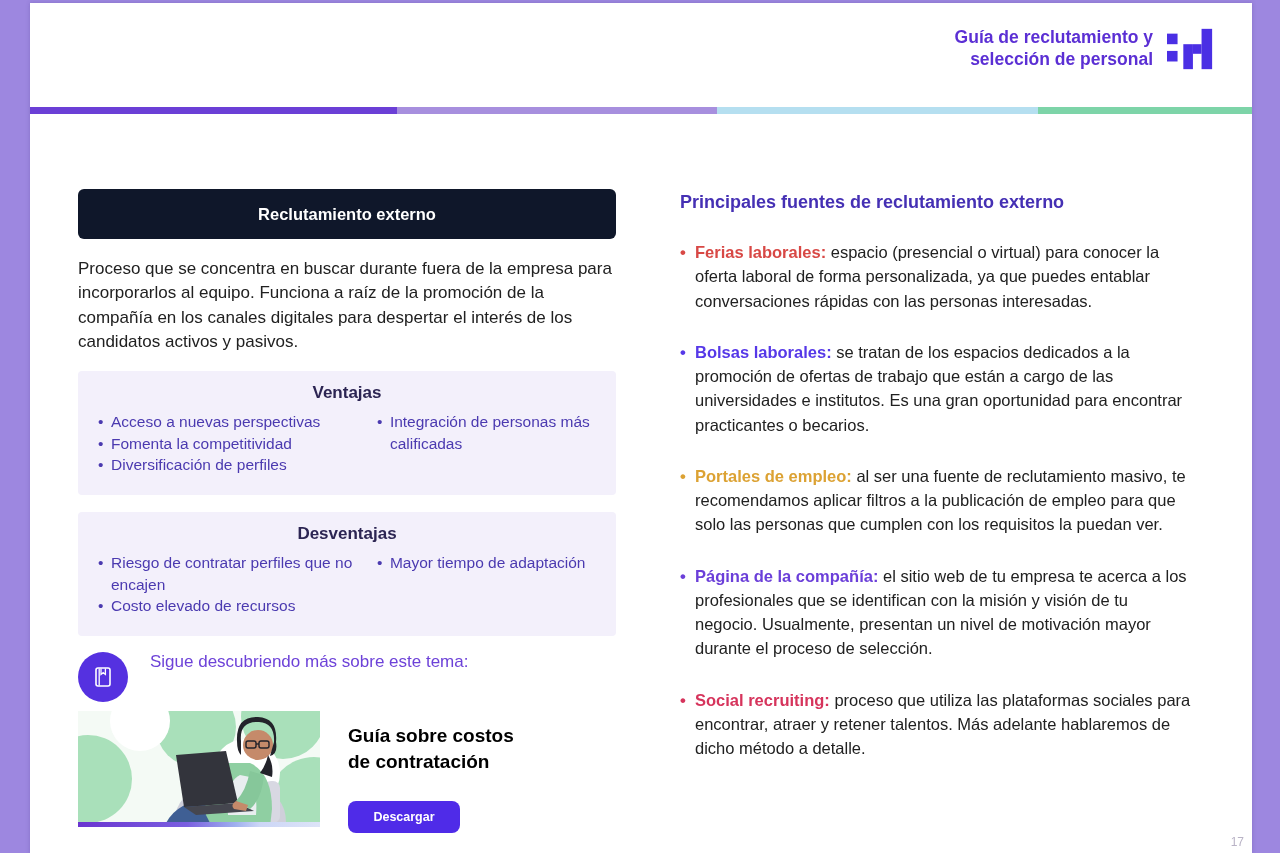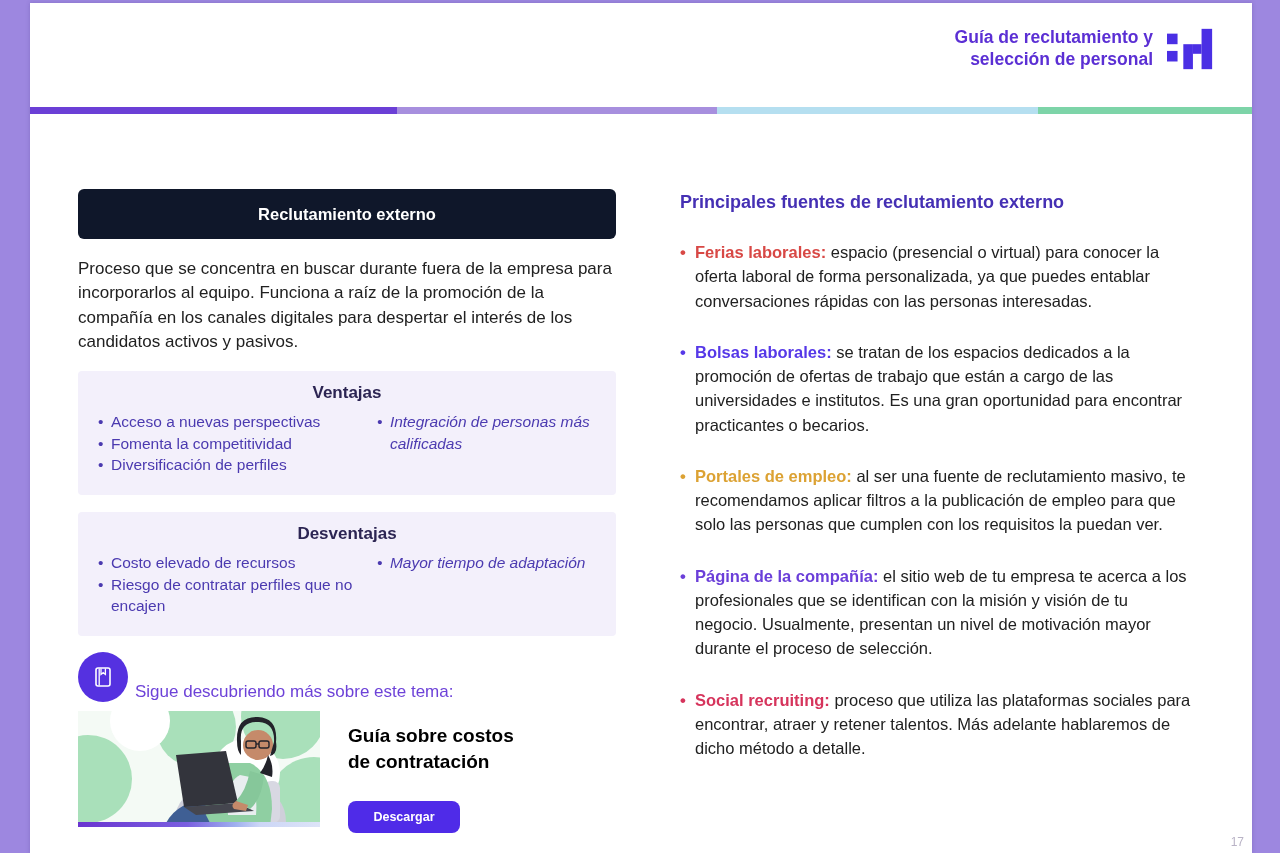--- a/index.html
+++ b/index.html
@@ -46,25 +46,25 @@
   .vbox-title{
     text-align:center;font-weight:bold;font-size:17px;color:#2c2553;
     margin-bottom:8px;
   }
   .vbox-cols{display:flex;}
   .vbox-cols ul{
     margin:0;padding:0;list-style:none;
     font-size:15.5px;line-height:1.38;color:#4b3ab0;
   }
   .vbox-cols ul.c1{width:56%;}
-  .vbox-cols ul.c2{width:44%;font-style:italic;}
+  .vbox-cols ul.c2{width:44%;}
   .vbox-cols li{padding-left:13px;position:relative;}
   .vbox-cols li::before{content:"•";position:absolute;left:0;top:0;}
   
-  .discover{display:flex;align-items:flex-end;gap:7px;margin-top:16px;}
+  .discover{display:flex;align-items:flex-start;gap:22px;margin-top:16px;}
   .discover-circle{
     width:50px;height:50px;border-radius:50%;background:#5531e0;
     display:flex;align-items:center;justify-content:center;flex:0 0 50px;
   }
   .discover-text{font-size:17px;color:#6d42d8;}
   
   .card{display:flex;margin-top:9px;}
   .photo{
     width:242px;height:116px;flex:0 0 242px;position:relative;overflow:hidden;
     background:#f6fbf7;
@@ -146,22 +146,22 @@
           <ul class="c2">
               <li>Integración de personas más calificadas</li>
             </ul>
         </div>
       </div>
 
       <div class="vbox">
         <div class="vbox-title">Desventajas</div>
         <div class="vbox-cols">
           <ul class="c1">
+              <li>Riesgo de contratar perfiles que no encajen</li>
               <li>Costo elevado de recursos</li>
-              <li>Riesgo de contratar perfiles que no encajen</li>
             </ul>
           <ul class="c2">
               <li>Mayor tiempo de adaptación</li>
             </ul>
         </div>
       </div>
 
       <div class="discover">
         <div class="discover-circle">
           <svg width="26" height="26" viewBox="0 0 26 26" fill="none">

